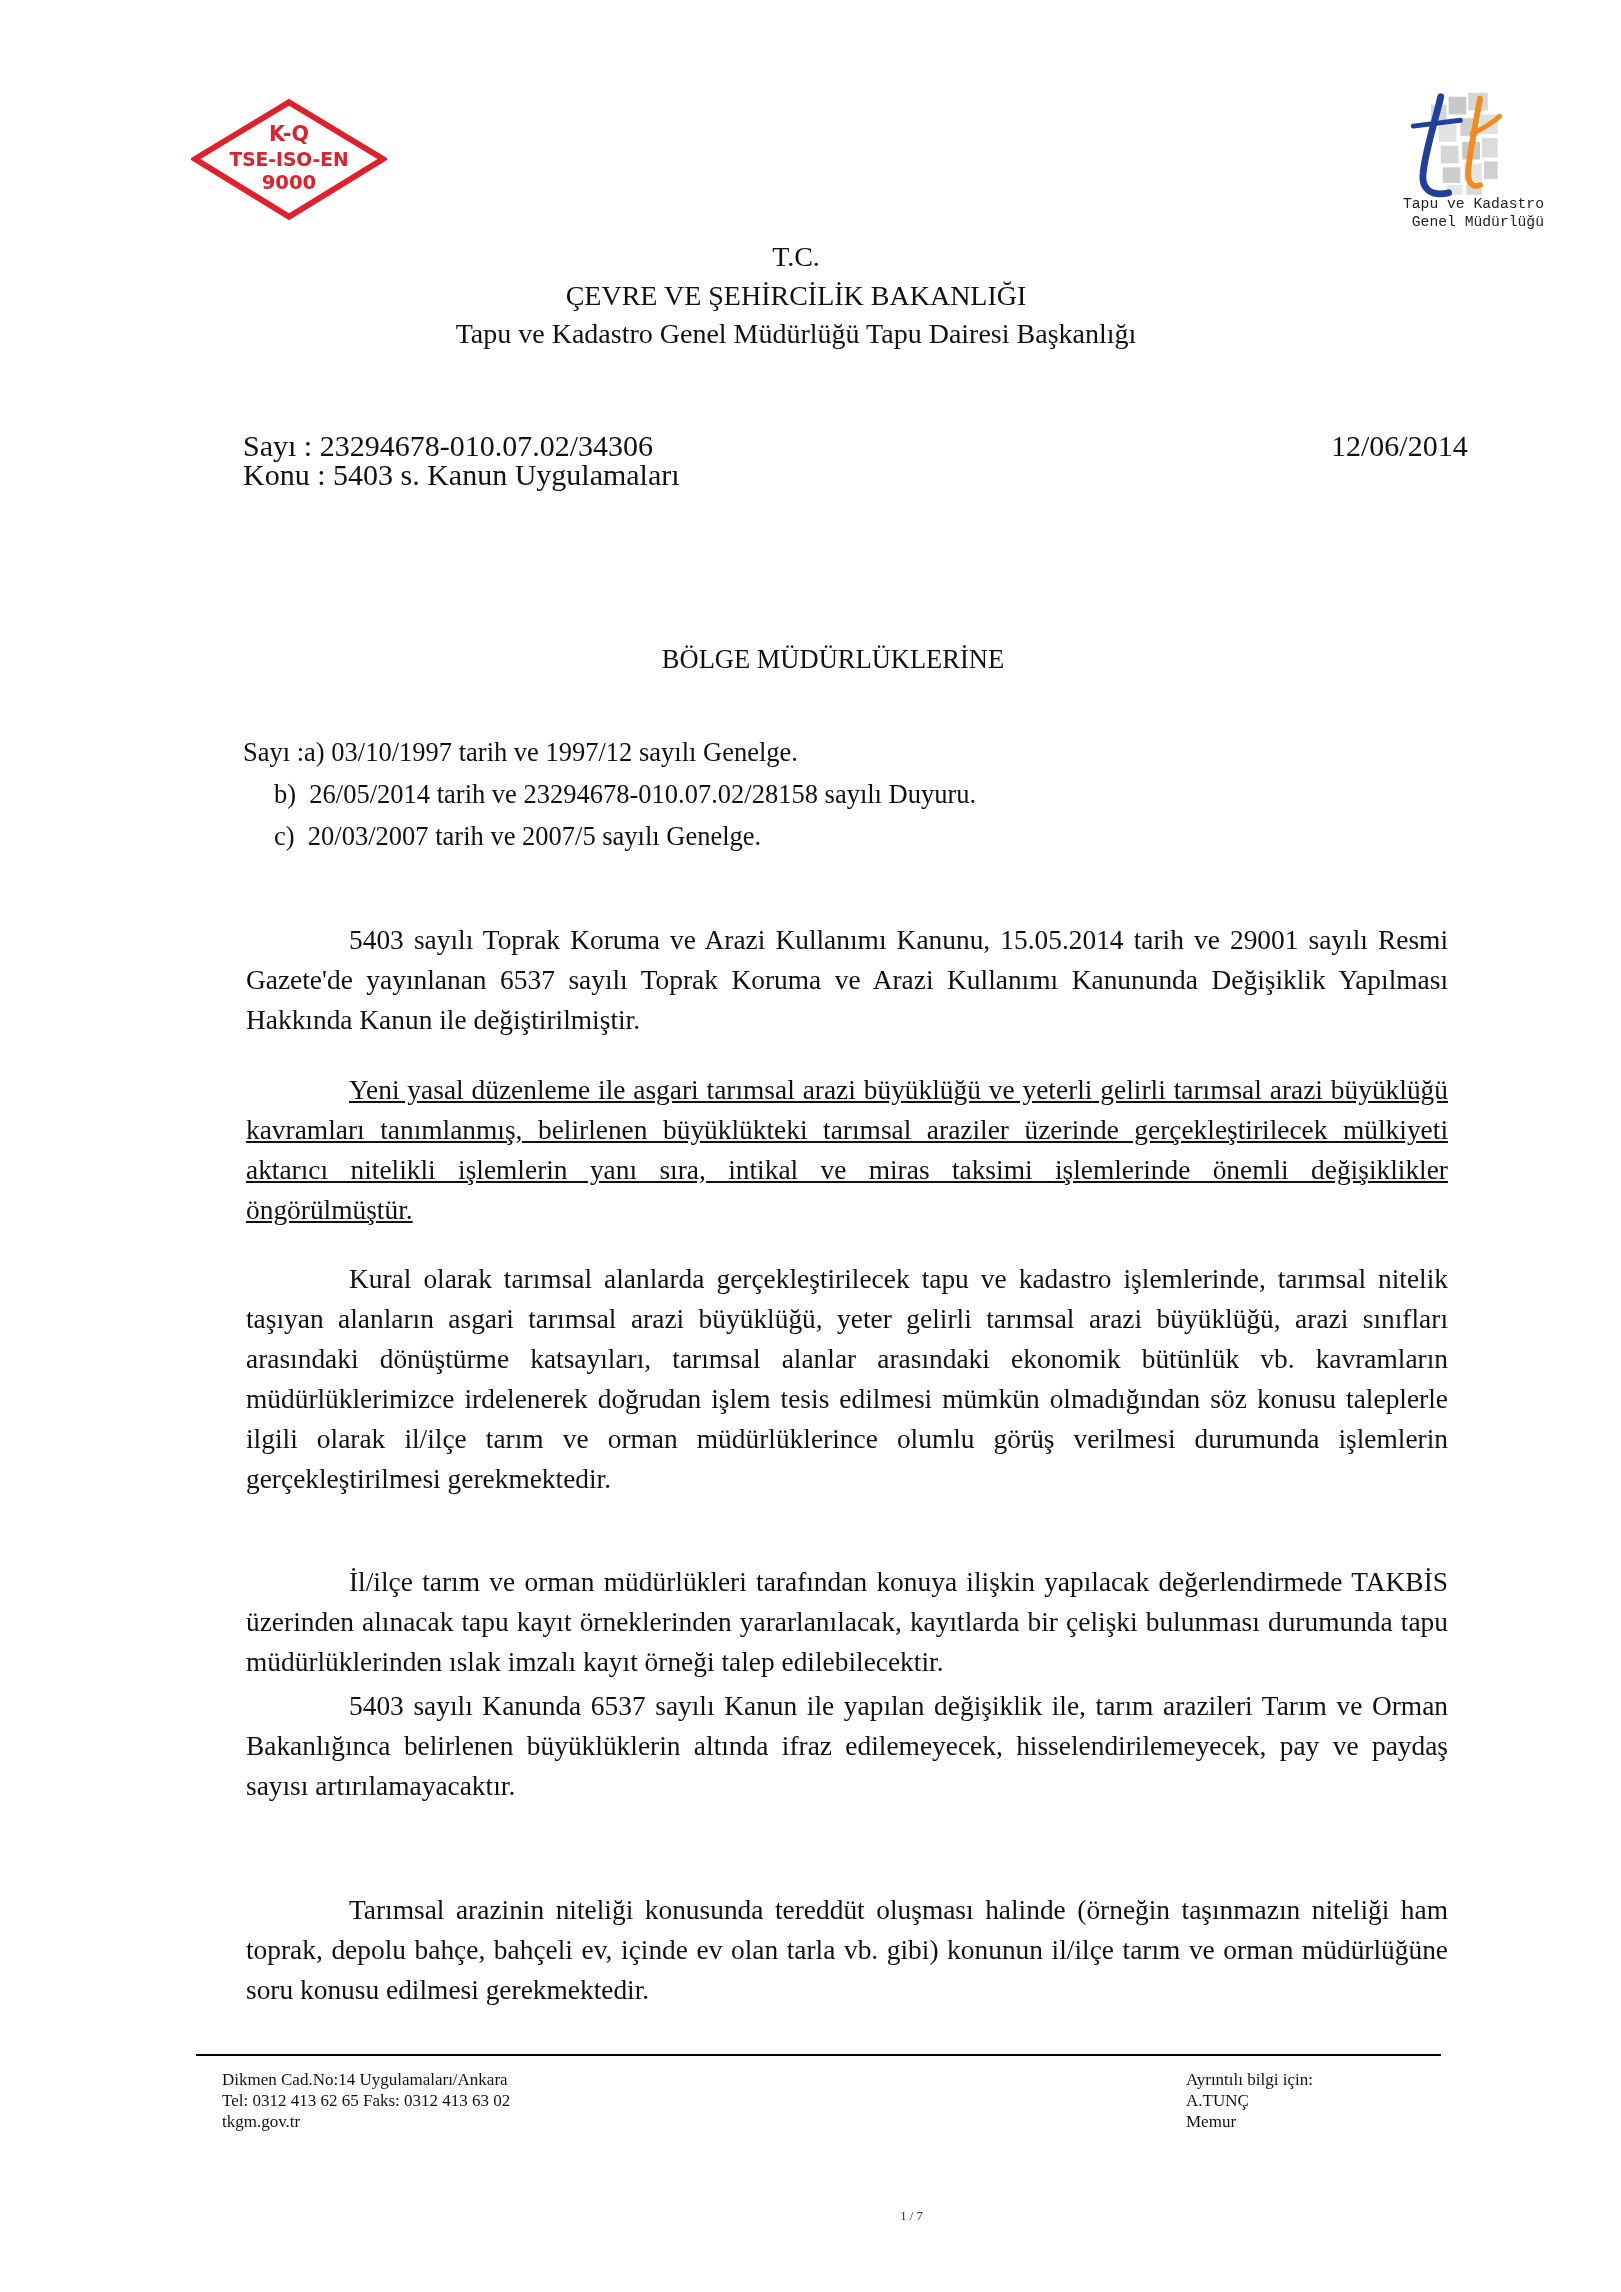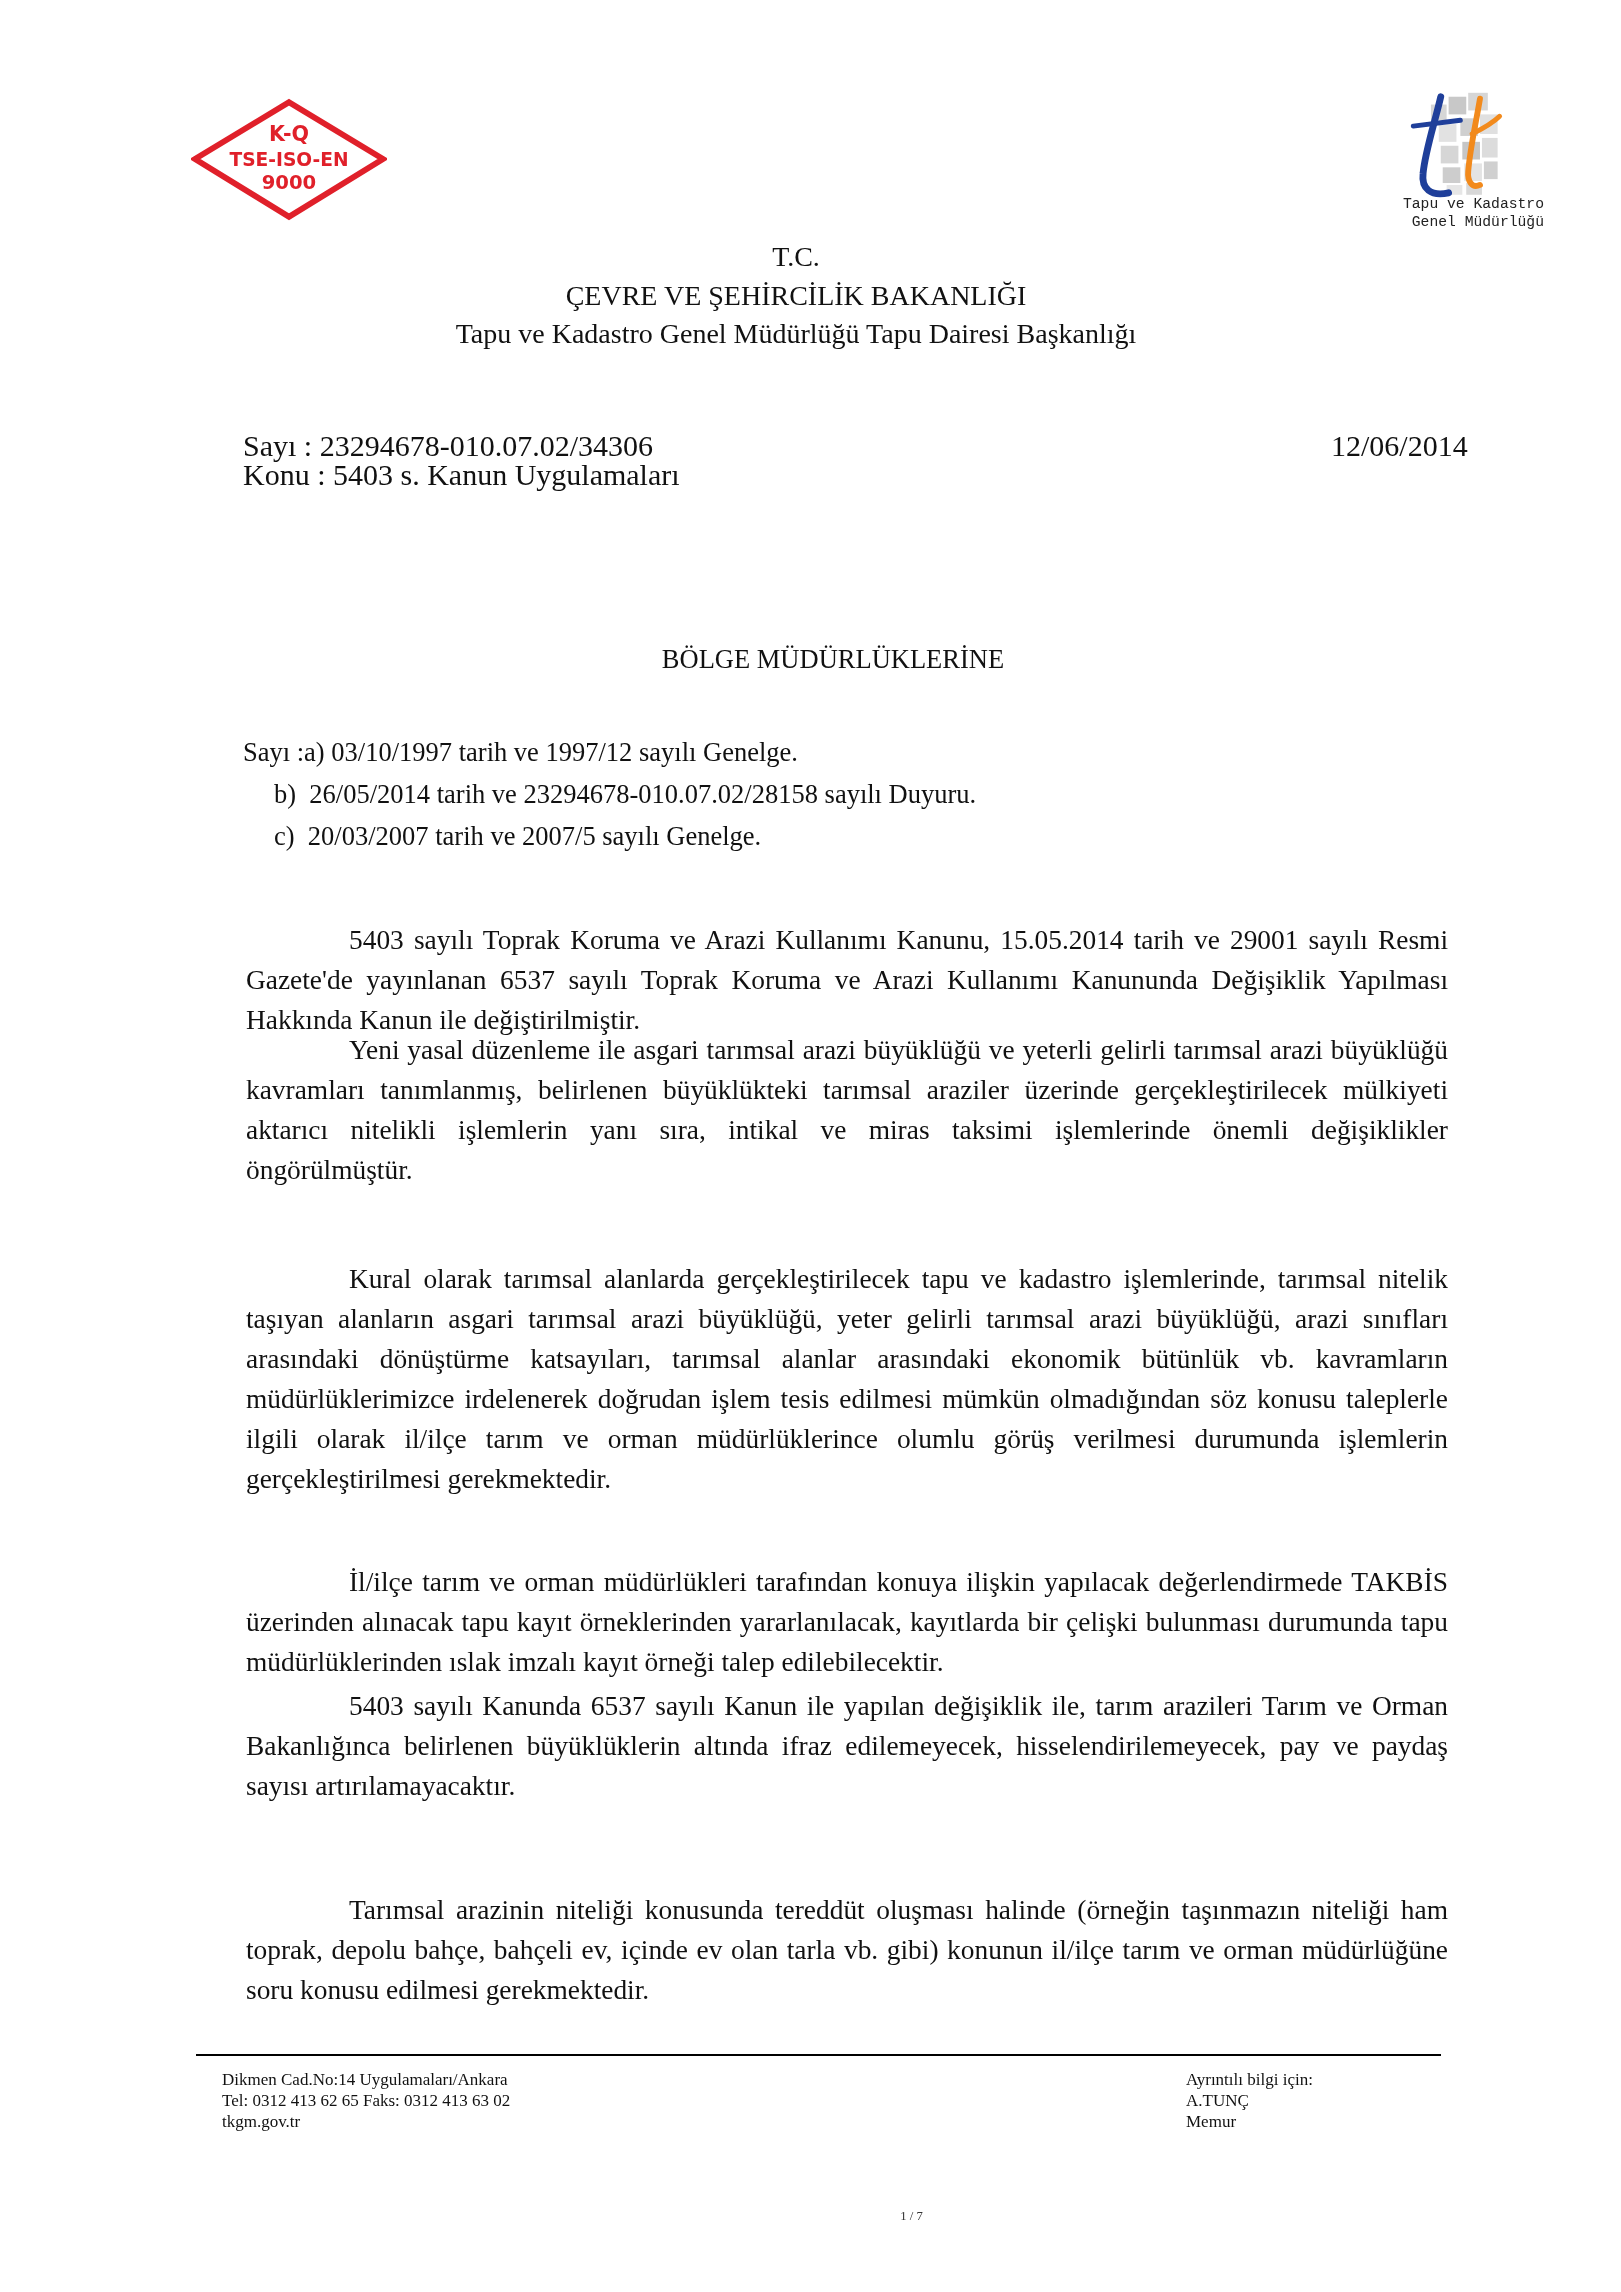--- a/index.html
+++ b/index.html
@@ -94,21 +94,21 @@
 <div class="ref" style="left:274px; top:779px;">
   <span>b)</span>&nbsp;
   <span>26/05/2014 tarih ve 23294678-010.07.02/28158 sayılı Duyuru.</span>
 </div>
 <div class="ref" style="left:274px; top:821px;text-align:right;">
   <span>c)</span>&nbsp;
   <span>20/03/2007 tarih ve 2007/5 sayılı Genelge.</span>
 </div>
 
 <p class="para" style="top:920px;">5403 sayılı Toprak Koruma ve Arazi Kullanımı Kanunu, 15.05.2014 tarih ve 29001 sayılı Resmi Gazete'de yayınlanan 6537 sayılı Toprak Koruma ve Arazi Kullanımı Kanununda Değişiklik Yapılması Hakkında Kanun ile değiştirilmiştir.</p>
-<p class="para" style="top:1030px;">Yeni yasal düzenleme ile asgari tarımsal arazi büyüklüğü ve yeterli gelirli tarımsal arazi büyüklüğü kavramları tanımlanmış, belirlenen büyüklükteki tarımsal araziler üzerinde gerçekleştirilecek mülkiyeti aktarıcı nitelikli işlemlerin yanı sıra, intikal ve miras taksimi işlemlerinde önemli değişiklikler öngörülmüştür.</p>
+<p class="para" style="top:1070px;text-decoration:underline;">Yeni yasal düzenleme ile asgari tarımsal arazi büyüklüğü ve yeterli gelirli tarımsal arazi büyüklüğü kavramları tanımlanmış, belirlenen büyüklükteki tarımsal araziler üzerinde gerçekleştirilecek mülkiyeti aktarıcı nitelikli işlemlerin yanı sıra, intikal ve miras taksimi işlemlerinde önemli değişiklikler öngörülmüştür.</p>
 <p class="para" style="top:1259px;">Kural olarak tarımsal alanlarda gerçekleştirilecek tapu ve kadastro işlemlerinde, tarımsal nitelik taşıyan alanların asgari tarımsal arazi büyüklüğü, yeter gelirli tarımsal arazi büyüklüğü, arazi sınıfları arasındaki dönüştürme katsayıları, tarımsal alanlar arasındaki ekonomik bütünlük vb. kavramların müdürlüklerimizce irdelenerek doğrudan işlem tesis edilmesi mümkün olmadığından söz konusu taleplerle ilgili olarak il/ilçe tarım ve orman müdürlüklerince olumlu görüş verilmesi durumunda işlemlerin gerçekleştirilmesi gerekmektedir.</p>
 <p class="para" style="top:1554px;margin-top:8px;">İl/ilçe tarım ve orman müdürlükleri tarafından konuya ilişkin yapılacak değerlendirmede TAKBİS üzerinden alınacak tapu kayıt örneklerinden yararlanılacak, kayıtlarda bir çelişki bulunması durumunda tapu müdürlüklerinden ıslak imzalı kayıt örneği talep edilebilecektir.</p>
 <p class="para" style="top:1686px;">5403 sayılı Kanunda 6537 sayılı Kanun ile yapılan değişiklik ile, tarım arazileri Tarım ve Orman Bakanlığınca belirlenen büyüklüklerin altında ifraz edilemeyecek, hisselendirilemeyecek, pay ve paydaş sayısı artırılamayacaktır.</p>
 <p class="para" style="top:1890px;">Tarımsal arazinin niteliği konusunda tereddüt oluşması halinde (örneğin taşınmazın niteliği ham toprak, depolu bahçe, bahçeli ev, içinde ev olan tarla vb. gibi) konunun il/ilçe tarım ve orman müdürlüğüne soru konusu edilmesi gerekmektedir.</p>
 
 <div class="footer-rule"></div>
 <div class="footer-block" style="left:222px; top:2069px;">
   <div>Dikmen Cad.No:14 Uygulamaları/Ankara</div>
   <div>Tel: 0312 413 62 65 Faks: 0312 413 63 02</div>
   <div>tkgm.gov.tr</div>

